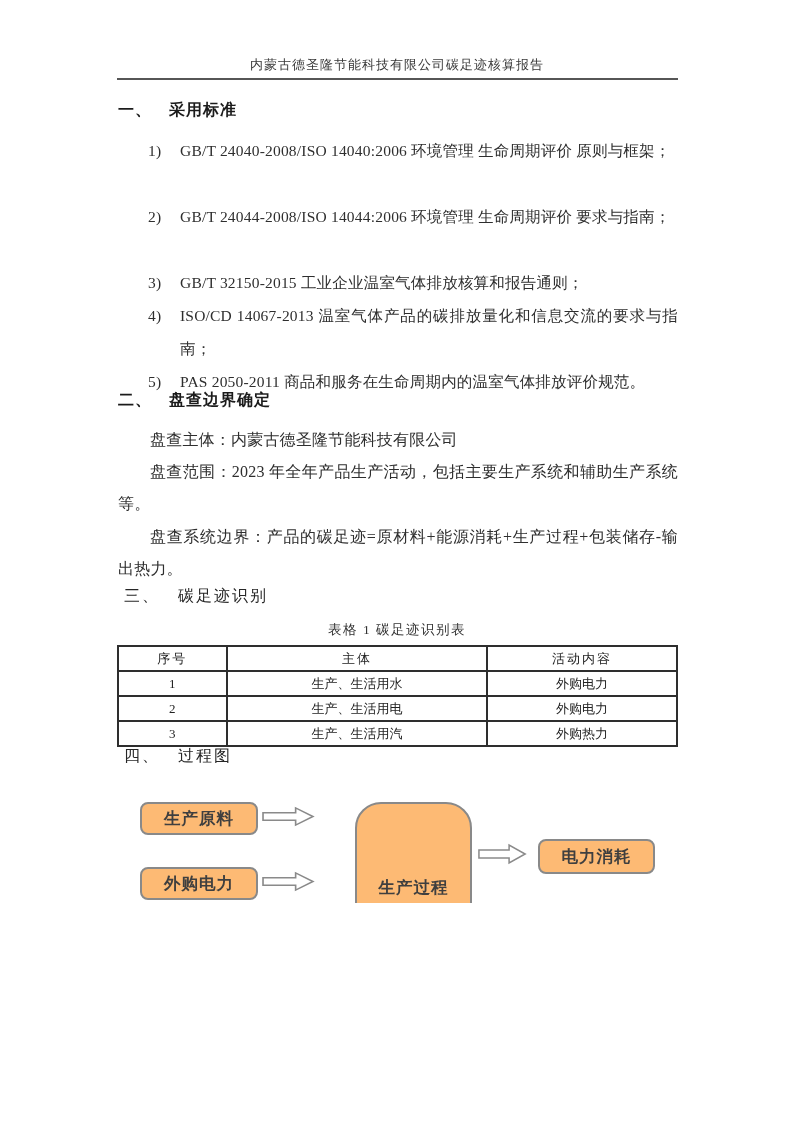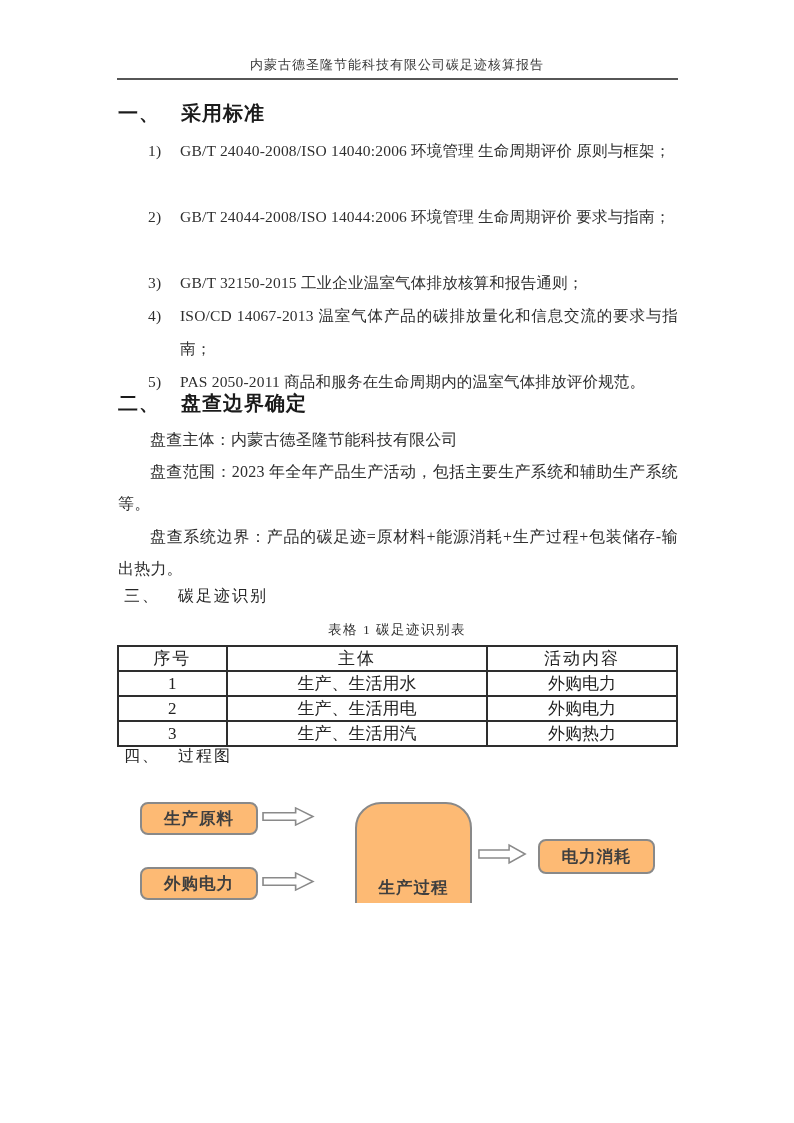--- a/index.html
+++ b/index.html
@@ -22,21 +22,21 @@
   }
   .hdr-rule{
     top:78px;left:117px;width:561px;height:2px;
     background:#565656;
   }
 
   
   .h-sans{
     left:118px;
     font-family:"Liberation Sans","DejaVu Sans",sans-serif;
-    font-weight:bold;font-size:20px;color:#1b1b1b;
+    font-weight:bold;font-size:16px;color:#1b1b1b;
     letter-spacing:1px;white-space:pre;
   }
   .h-serif{
     left:124px;
     font-size:16px;color:#262626;
     letter-spacing:2px;white-space:pre;
   }
 
   
   .std-list{top:134px;left:118px;width:560px;}
@@ -57,21 +57,21 @@
   }
   .p1{height:32px;} .p2{height:65px;} .p3{height:64px;}
 
   
   .id-table{
     position:absolute;top:645px;left:117px;width:561px;
     border-collapse:collapse;table-layout:fixed;
   }
   .id-table td{
     border:2px solid #2e2e2e;
-    font-size:17px;text-align:center;vertical-align:middle;
+    font-size:13px;text-align:center;vertical-align:middle;
     height:21px;line-height:20px;padding:1px 2px;color:#222222;
   }
   .id-table tr.head td{letter-spacing:2px;}
   .col-a{width:19%;} .col-b{width:47%;} .col-c{width:34%;}
 
   
   .caption{
     left:0;width:100%;text-align:center;
     font-size:13.5px;color:#333333;letter-spacing:1.5px;
   }

